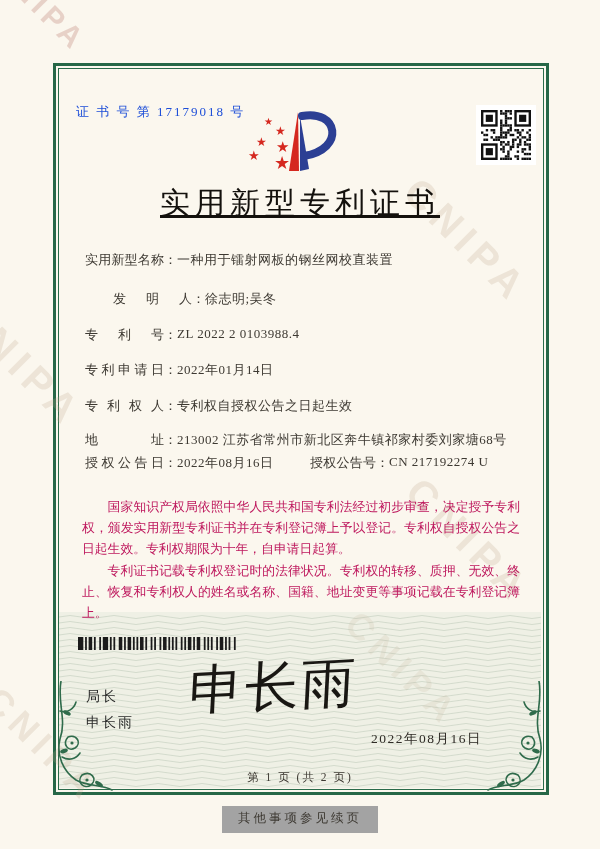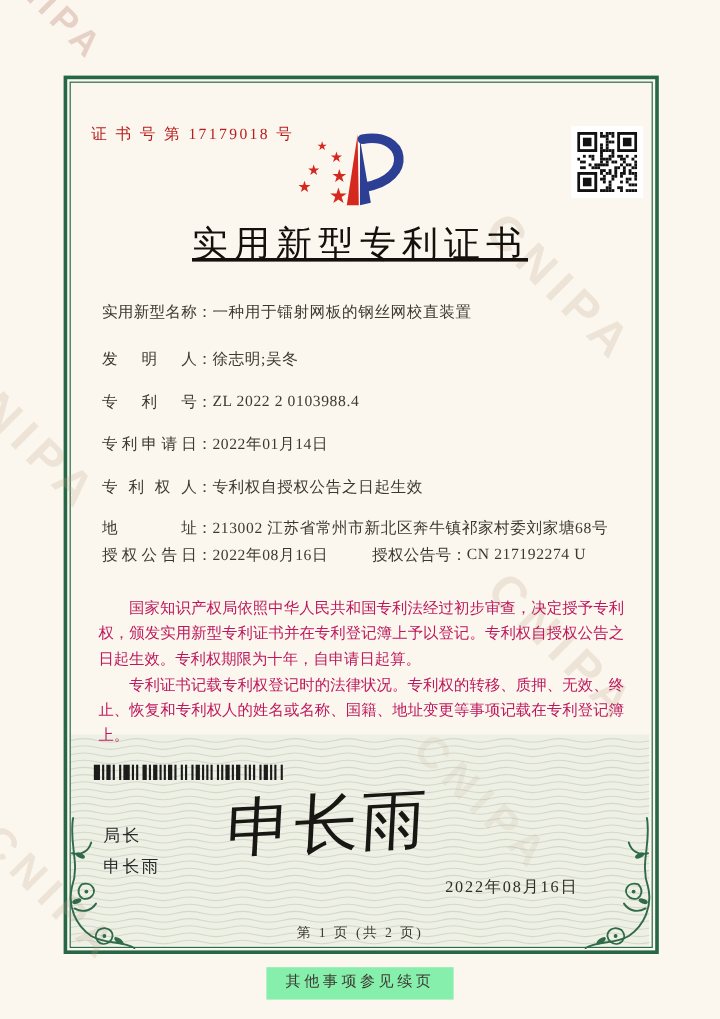--- a/index.html
+++ b/index.html
@@ -22,35 +22,35 @@
     border:3px solid #266747; z-index:1;
   }
   .frame-inner{ position:absolute; inset:2px; border:1px solid #2a6b4a;}
   .waves{ position:absolute; left:59px; top:612px; width:482px; height:176px;
     background:#eff0e5; z-index:1;}
   .flourish{ position:absolute; z-index:3; width:60px; height:110px;}
   .flourish.bl{ left:54px; top:681px;}
   .flourish.br{ left:486px; top:681px; transform:scaleX(-1);}
   .cert-no{
     position:absolute; left:76px; top:103px; z-index:4;
-    font-size:13px; letter-spacing:2px; color:#b91c1c;
+    font-size:13px; letter-spacing:2px; color:#1d4ed8;
   }
   .logo{ position:absolute; left:238px; top:107px; width:124px; height:76px; z-index:4;}
   .qr{ position:absolute; left:476px; top:105px; width:60px; height:60px;
     background:#ffffff; z-index:4; display:flex; align-items:center; justify-content:center;}
   .title{
     position:absolute; left:0; top:183px; width:600px; text-align:center; z-index:4;
     font-size:30px; letter-spacing:5px; color:#14110d; font-weight:500;text-decoration:underline;
   }
   .fields{ position:absolute; left:85px; top:0; width:440px; z-index:4; font-size:13px; color:#3d3932;}
   .frow{ position:absolute; left:0; white-space:nowrap;}
   .flabel{ display:inline-block; width:79px; text-align:justify; text-align-last:justify; vertical-align:top;}
   .fcolon{ display:inline-block; vertical-align:top;}
   .fvalue{ display:inline-block; vertical-align:top; letter-spacing:0.5px; white-space:normal; max-width:350px;}
-  .frow.r0{top:251px;} .frow.r1{top:290px;} .frow.r2{top:326px;}
+  .frow.r0{top:251px;} .frow.r1{top:290px;margin-left:28px;} .frow.r2{top:326px;}
   .frow.r3{top:361px;} .frow.r4{top:397px;} .frow.r5{top:431px;}
   .frow.r6{top:454px;}
   .grant2{ position:absolute; left:225px; top:0; white-space:nowrap;}
   .grant2 .flabel{ width:66px;}
   .body-text{
     position:absolute; left:82px; top:497px; width:438px; z-index:4;
     font-size:12.8px; line-height:1.66; color:#be185d; text-align:justify;
   }
   .body-text p{ margin:0; text-indent:2em;}
   .barcode{ position:absolute; left:78px; top:637px; width:163px; height:13px; z-index:4;}
@@ -66,21 +66,21 @@
     letter-spacing:2px; line-height:1; text-align:center;
   }
   .issue-date{ position:absolute; left:371px; top:730px; z-index:4;
     font-size:13.5px; letter-spacing:1.5px; color:#2f2b26;}
   .page-indicator{ position:absolute; left:0; top:770px; width:600px; text-align:center;
     z-index:4; font-size:11.5px; letter-spacing:2px; color:#3d3932;}
   .footer-note{
     position:absolute; left:0; top:806px; width:600px; text-align:center; z-index:4;
   }
   .footer-note span{
-    display:inline-block; background:#86efac; padding:4px 16px 6px;
+    display:inline-block; background:#a3a3a3; padding:4px 16px 6px;
     font-size:12.5px; letter-spacing:3px; color:#3d3932;
   }
 </style>
 </head>
 <body>
 
 <div class="page">
 
   <div class="waves">
     <svg id="waves-svg" width="482" height="176">

